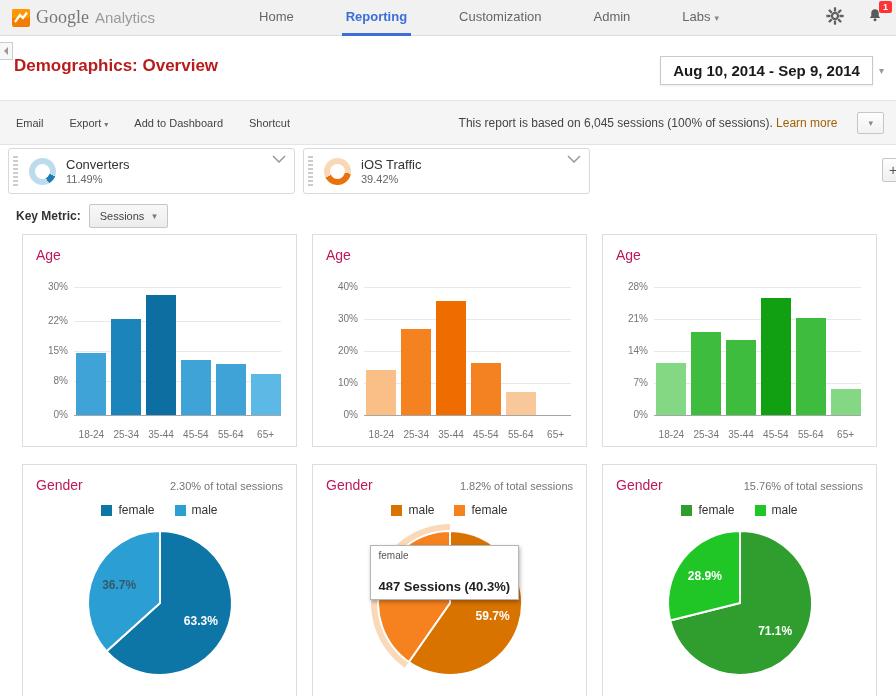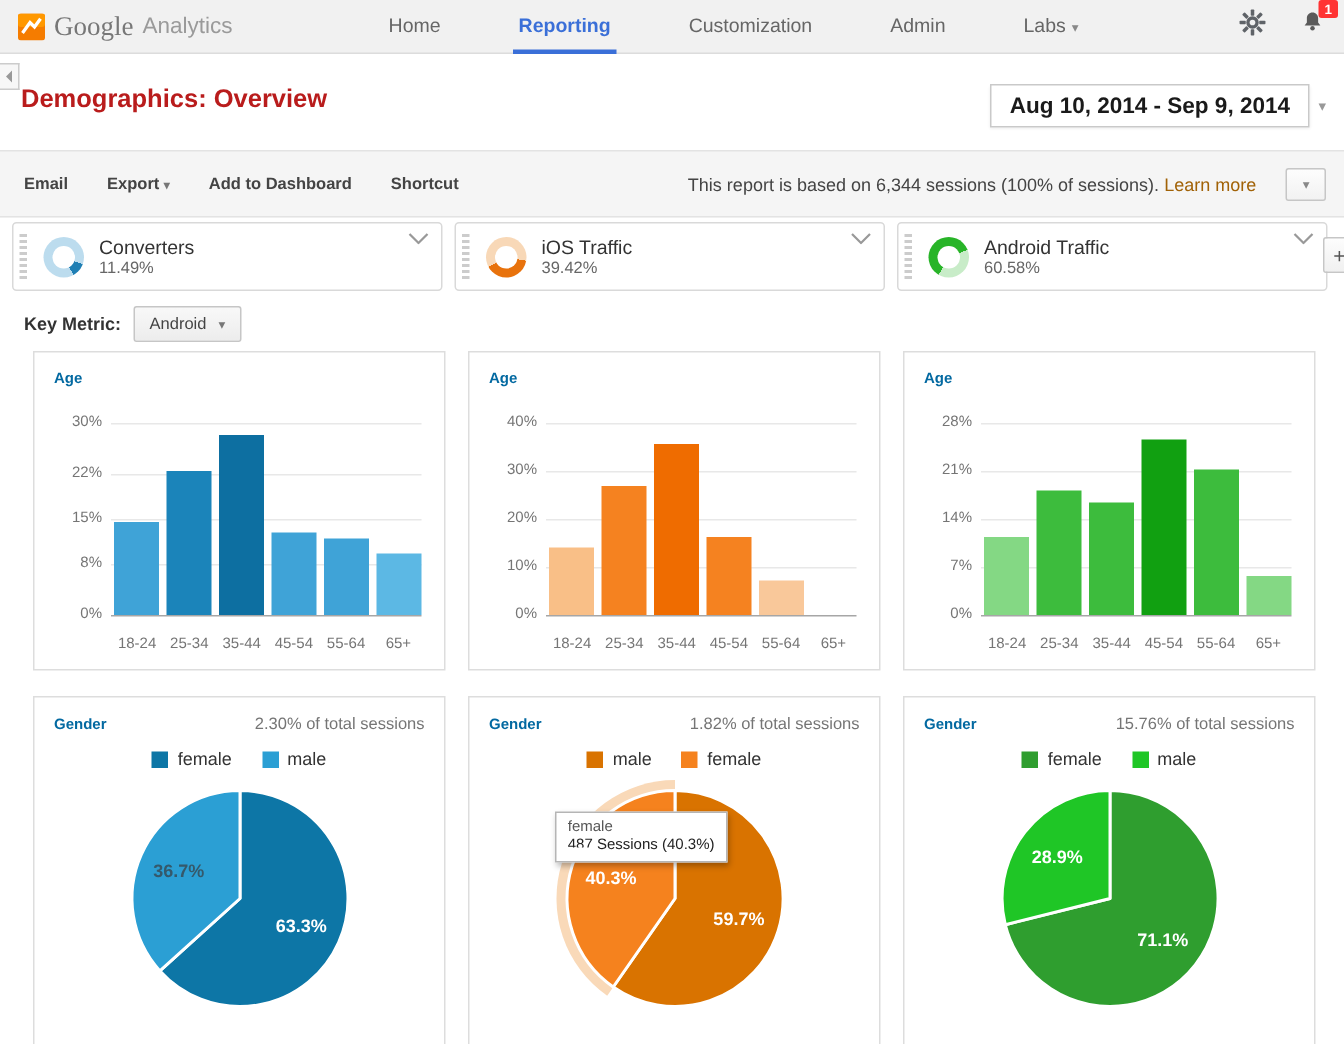--- a/index.html
+++ b/index.html
@@ -36,21 +36,21 @@
   .page-title { font-size:17px; font-weight:bold; color:#b91c1c; }
   .date-wrap { margin-left:auto; display:flex; align-items:center; gap:6px; }
   .date-box { background:#fff; border:1px solid #c9c9c9; box-shadow:0 1px 2px rgba(0,0,0,.08);
             padding:5px 12px; font-size:15px; font-weight:bold; color:#1a1a1a; cursor:pointer; }
   .date-caret { color:#999; font-size:10px; }
 
   
   .toolbar { height:45px; background:#f5f5f5; border-top:1px solid #e3e3e3;
              border-bottom:1px solid #e3e3e3; display:flex; align-items:center;
              padding:0 12px 0 16px; }
-  .tb-btn { font-size:11px; font-weight:bold; color:#444; margin-right:26px; cursor:pointer; }
+  .tb-btn { font-size:11px; font-weight:normal; color:#444; margin-right:26px; cursor:pointer; }
   .tb-btn .caret { font-size:8px; color:#777; margin-left:3px; }
   .report-info { margin-left:auto; font-size:12px; color:#444; }
   .report-info a { color:#a16207; text-decoration:none; cursor:pointer; }
   .precision { margin-left:20px; background:linear-gradient(#fdfdfd,#f2f2f2);
                border:1px solid #c6c6c6; border-radius:2px; font-size:11px; color:#555;
                padding:5px 10px; display:flex; align-items:center; gap:14px; cursor:pointer; }
   .precision .caret { font-size:9px; color:#888; }
 
   
   .segments { position:relative; padding:3px 0 4px 8px; display:flex; gap:8px; }
@@ -76,40 +76,40 @@
             display:flex; align-items:center; gap:8px; cursor:pointer; }
   .km-btn .caret { font-size:9px; color:#777; }
 
   
   .row { display:flex; gap:15px; padding-left:22px; }
   .row.gender { margin-top:17px; }
   .chart-card { width:275px; background:#fff; border:1px solid #ddd; padding:12px 13px 3px; }
   .chart-card.bars { height:213px; }
   .chart-card.pies { height:306px; }
   .card-head { display:flex; align-items:baseline; }
-  .card-title { font-size:10px; color:#0369a1;font-weight:bold; }
+  .card-title { font-size:14px; color:#be185d; }
   .card-sub { margin-left:auto; font-size:11px; color:#757575; }
 
   .plot { position:relative; height:175px; margin-top:6px; }
   .grid { position:absolute; left:38px; right:2px; height:1px; background:#e8e8e8; }
   .grid.base { background:#a6a6a6; }
   .ytick { position:absolute; left:0; width:32px; text-align:right; font-size:10px; color:#757575; }
   .bar { position:absolute; bottom:29px; width:30px; }
   .xtick { position:absolute; bottom:4px; text-align:center; font-size:10px; color:#757575; }
 
   .legend { display:flex; justify-content:center; gap:20px; margin-top:10px; }
   .lg-item { display:flex; align-items:center; gap:6px; font-size:12px; color:#333; }
   .lg-sq { width:11px; height:11px; display:inline-block; }
   .pie-wrap { width:164px; height:164px; margin:4px auto 0; position:relative; }
 
   .tooltip { position:absolute; left:2px; top:24px; background:#fff; border:1px solid #b5b5b5;
              box-shadow:1px 2px 4px rgba(0,0,0,.3); padding:4px 8px 5px; z-index:5;
              white-space:nowrap; }
   .tooltip .t1 { font-size:10px; color:#555; }
-  .tooltip .t2 { font-size:10px; font-weight:normal; color:#222; margin-top:1px; }
+  .tooltip .t2 { font-size:13px; font-weight:bold; color:#222; margin-top:18px; }
   .tooltip::after { content:''; position:absolute; left:8px; bottom:-9px;
              border:9px solid transparent; border-top-color:#fff;
              border-left-width:3px; border-right-width:12px; }
 </style>
 </head>
 <body>
 
 <div class="topnav">
   <div class="brand">
     <svg width="18" height="18" viewBox="0 0 18 18">
@@ -162,21 +162,21 @@
     <span class="date-caret">▾</span>
   </div>
 </div>
 
 <div class="toolbar">
   <span class="tb-btn"><span>Email</span></span>
   <span class="tb-btn"><span>Export</span><span class="caret">▾</span></span>
   <span class="tb-btn"><span>Add to Dashboard</span></span>
   <span class="tb-btn"><span>Shortcut</span></span>
   <span class="report-info">
-    <span>This report is based on 6,344 sessions (100% of sessions).</span>
+    <span>This report is based on 6,045 sessions (100% of sessions).</span>
     <a>Learn more</a>
   </span>
   <span class="precision">
       <span class="caret">▾</span>
   </span>
 </div>
 
 <div class="segments">
   <div class="seg-card">
     <div class="seg-handle"></div>
@@ -193,38 +193,27 @@
     <div class="seg-handle"></div>
     <div class="seg-donut" style="background: conic-gradient(from 100deg, rgb(232, 114, 12) 0deg, rgb(232, 114, 12) 39.42%, rgb(248, 216, 183) 39.42%, rgb(248, 216, 183) 100%);"></div>
     <div class="seg-text">
       <div class="seg-name">iOS Traffic</div>
       <div class="seg-pct">39.42%</div>
     </div>
     <svg class="seg-chev" width="14" height="8" viewBox="0 0 14 8">
         <polyline points="1,1 7,7 13,1" fill="none" stroke="#999" stroke-width="1.5"></polyline>
       </svg>
   </div>
-  <div class="seg-card">
-    <div class="seg-handle"></div>
-    <div class="seg-donut" style="background: conic-gradient(from 210deg, rgb(40, 180, 40) 0deg, rgb(40, 180, 40) 60.58%, rgb(200, 236, 200) 60.58%, rgb(200, 236, 200) 100%);"></div>
-    <div class="seg-text">
-      <div class="seg-name">Android Traffic</div>
-      <div class="seg-pct">60.58%</div>
-    </div>
-    <svg class="seg-chev" width="14" height="8" viewBox="0 0 14 8">
-        <polyline points="1,1 7,7 13,1" fill="none" stroke="#999" stroke-width="1.5"></polyline>
-      </svg>
-  </div>
   <div class="seg-add">+</div>
 </div>
 
 <div class="keymetric">
   <span class="km-label">Key Metric:</span>
   <span class="km-btn">
-    <span>Android</span>
+    <span>Sessions</span>
       <span class="caret">▾</span>
   </span>
 </div>
 
 <div class="row bars">
   <div class="chart-card bars">
     <div class="card-head">
         <span class="card-title">Age</span>
       </div>
     <div class="plot">

